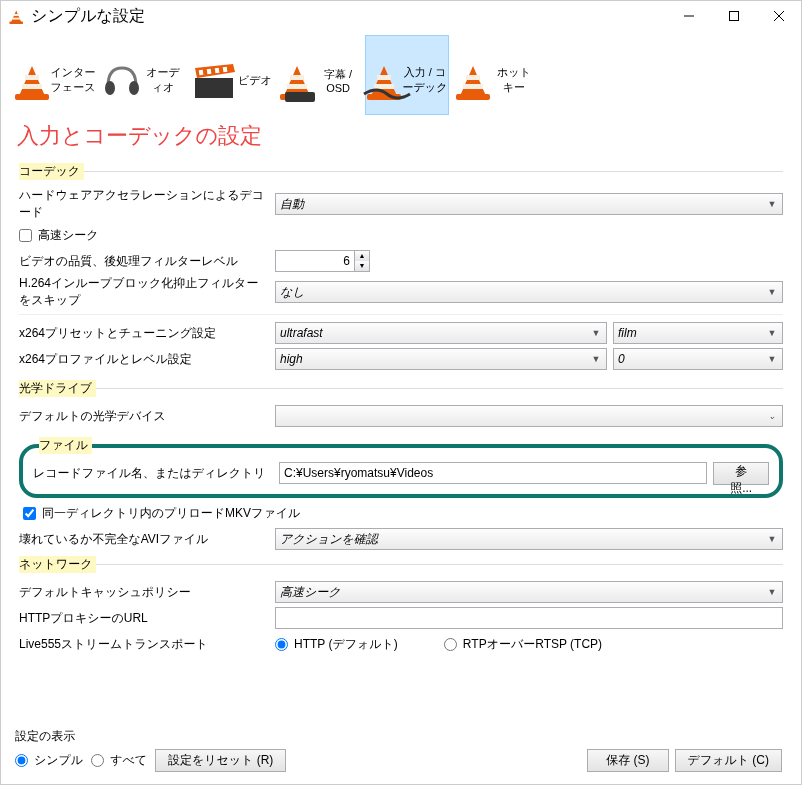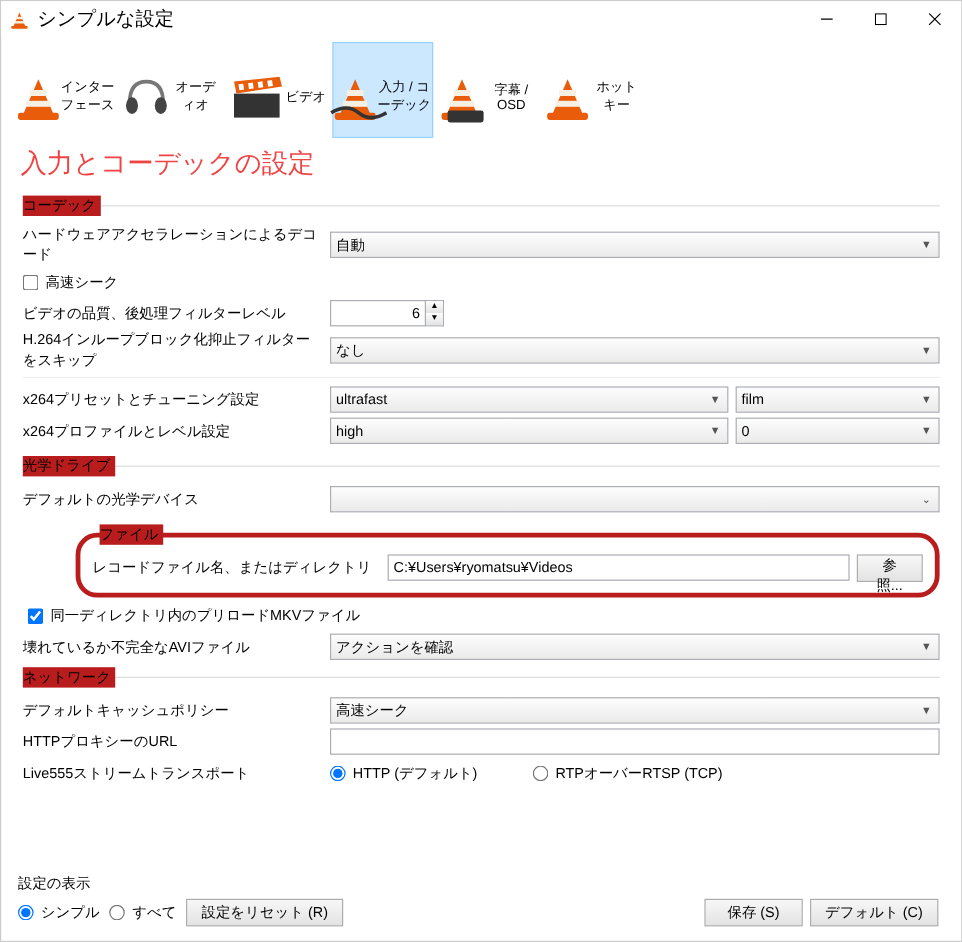--- a/index.html
+++ b/index.html
@@ -22,31 +22,31 @@
 .cone::after { content: ""; position: absolute; left: 50%; bottom: 0; transform: translateX(-50%); width: 34px; height: 6px; background: #e85c0a; border-radius: 2px; }
 .cone .stripe { position: absolute; left: 50%; transform: translateX(-50%); background: #f5f0e1; }
 .cone .s1 { bottom: 20px; width: 14px; height: 5px; }
 .cone .s2 { bottom: 11px; width: 20px; height: 5px; }
 
 .heading { font-size: 22px; padding: 6px 32px 4px 16px; color: #ef4444; }
 
 .scroll { flex: 1; overflow-y: auto; padding: 4px 18px 10px 18px; }
 
 fieldset { border: 1px solid #ddd; border-left: none; border-right: none; border-bottom: none; margin: 4px 0 2px 0; padding: 6px 0 4px 0; position: relative; }
-fieldset legend { font-size: 12px; padding: 0 4px 0 0; background: #b91c1c; }
-fieldset.highlight { border: 4px solid #b91c1c; border-radius: 18px; padding: 6px 10px 8px 10px; margin-left: 44px; }
+fieldset legend { font-size: 12px; padding: 0 4px 0 0; background: #fef9c3; }
+fieldset.highlight { border: 4px solid #0f766e; border-radius: 18px; padding: 6px 10px 8px 10px; }
 fieldset.highlight legend { margin-left: 6px; }
 
 .row { display: flex; align-items: center; min-height: 26px; padding: 1px 0; }
 .lbl { width: 256px; font-size: 12px; padding-right: 8px; }
 .ctrl { flex: 1; display: flex; gap: 6px; align-items: center; }
 
 select, input[type=text], .combo { height: 22px; font-size: 12px; border: 1px solid #abadb3; background: linear-gradient(#fff, #f0f0f0); padding: 0 4px; }
 input[type=text] { background: #fff; width: 100%; }
-.combo { display: flex; align-items: center; justify-content: space-between; width: 100%; padding-right: 2px; background: linear-gradient(#fdfdfd, #eaeaea); cursor: default; }
+.combo { display: flex; align-items: center; justify-content: space-between; width: 100%; padding-right: 2px; background: linear-gradient(#fdfdfd, #eaeaea); cursor: default; font-style: italic; }
 .combo .arrow { width: 16px; text-align: center; color: #555; font-size: 9px; }
 .spinwrap { display: flex; align-items: center; width: 100px; }
 .spinwrap input { width: 80px; text-align: right; padding-right: 4px; }
 .spinbtns { display: flex; flex-direction: column; border: 1px solid #abadb3; border-left: none; }
 .spinb { width: 14px; height: 10px; font-size: 7px; line-height: 9px; text-align: center; background: linear-gradient(#fdfdfd, #e3e3e3); cursor: default; }
 
 .btn { height: 23px; padding: 0 12px; font-size: 12px; border: 1px solid #acacac; background: linear-gradient(#f7f7f7, #e3e3e3); cursor: default; }
 
 label.chk { display: flex; align-items: center; gap: 6px; font-size: 12px; }
 input[type=checkbox], input[type=radio] { width: 13px; height: 13px; }
@@ -116,45 +116,45 @@
           <rect x="2" y="14" width="38" height="20" fill="#333"></rect>
           <polygon points="2,4 40,0 42,8 4,14" fill="#e85c0a"></polygon>
           <rect x="6" y="6" width="4" height="5" fill="#fff" transform="rotate(-8 8 8)"></rect>
           <rect x="14" y="5" width="4" height="5" fill="#fff" transform="rotate(-8 16 7)"></rect>
           <rect x="22" y="4" width="4" height="5" fill="#fff" transform="rotate(-8 24 6)"></rect>
           <rect x="30" y="3" width="4" height="5" fill="#fff" transform="rotate(-8 32 5)"></rect>
         </svg>
     </div>
     <div class="tlabel">ビデオ</div>
   </div>
-  <div class="toolbtn selected">
+  <div class="toolbtn">
     <div class="ticon">
       <div style="position:relative">
           <div class="cone">
             <span class="stripe s1"></span>
             <span class="stripe s2"></span>
           </div>
-          <svg style="position:absolute;bottom:-4px;left:-4px" width="50" height="20">
-            <path d="M2 10 Q15 2 25 10 T48 10" fill="none" stroke="#333" stroke-width="3"></path>
-          </svg>
-        </div>
-    </div>
-    <div class="tlabel">入力 / コーデック</div>
-  </div>
-  <div class="toolbtn">
+          <div style="position:absolute;bottom:-2px;left:6px;width:30px;height:10px;background:#333;border-radius:2px"></div>
+        </div>
+    </div>
+    <div class="tlabel">字幕 / OSD</div>
+  </div>
+  <div class="toolbtn selected">
     <div class="ticon">
       <div style="position:relative">
           <div class="cone">
             <span class="stripe s1"></span>
             <span class="stripe s2"></span>
           </div>
-          <div style="position:absolute;bottom:-2px;left:6px;width:30px;height:10px;background:#333;border-radius:2px"></div>
-        </div>
-    </div>
-    <div class="tlabel">字幕 / OSD</div>
+          <svg style="position:absolute;bottom:-4px;left:-4px" width="50" height="20">
+            <path d="M2 10 Q15 2 25 10 T48 10" fill="none" stroke="#333" stroke-width="3"></path>
+          </svg>
+        </div>
+    </div>
+    <div class="tlabel">入力 / コーデック</div>
   </div>
   <div class="toolbtn">
     <div class="ticon">
         <div class="cone">
           <span class="stripe s1"></span>
           <span class="stripe s2"></span>
         </div>
       </div>
     <div class="tlabel">ホットキー</div>
   </div>

